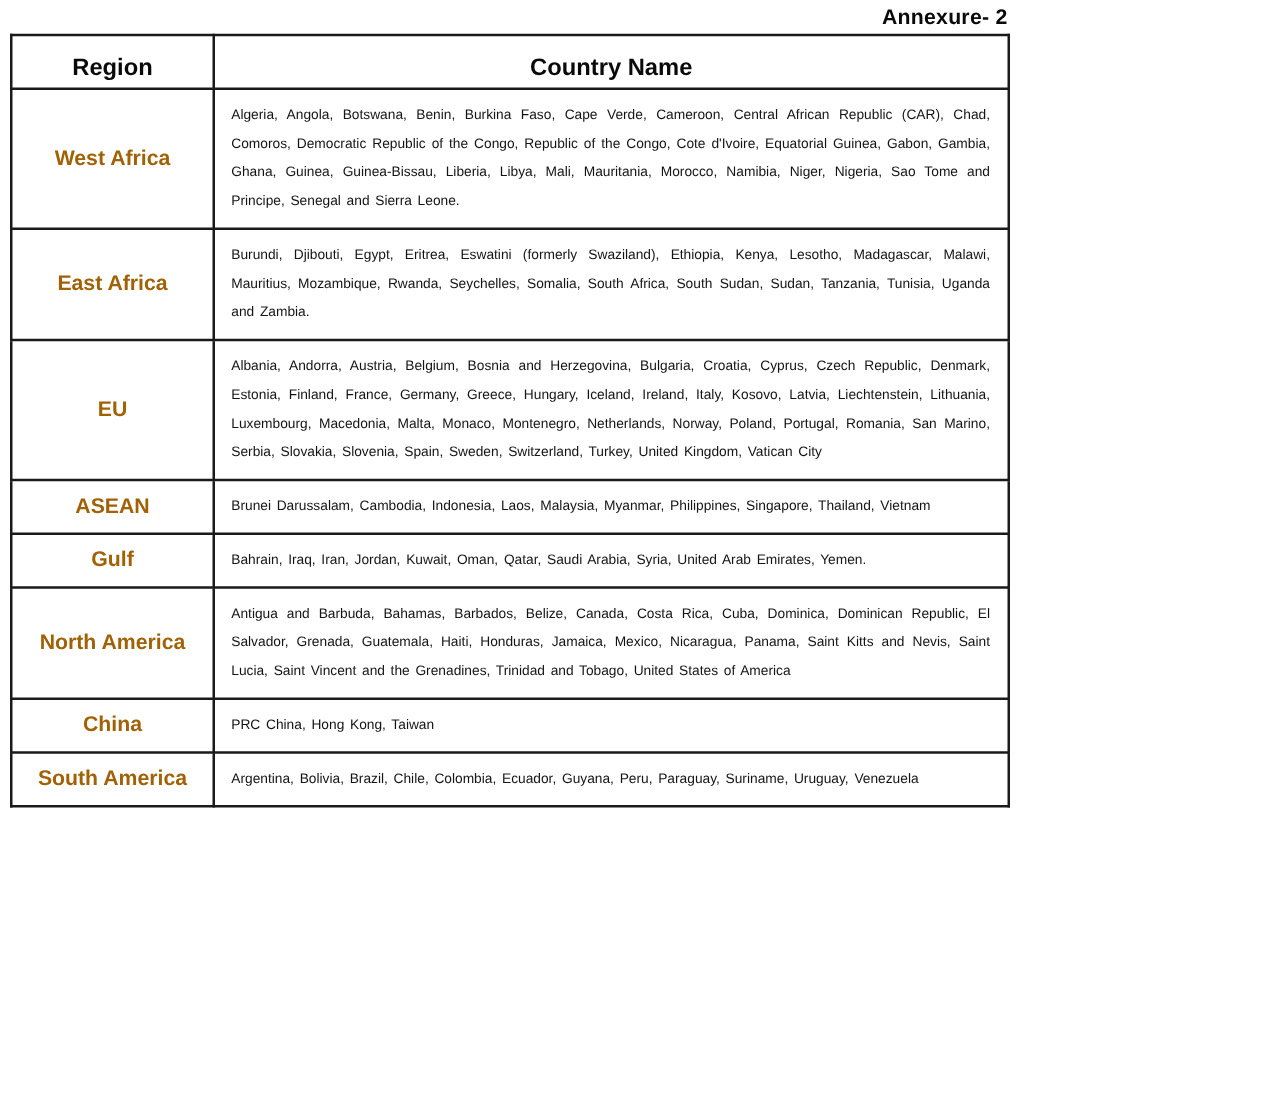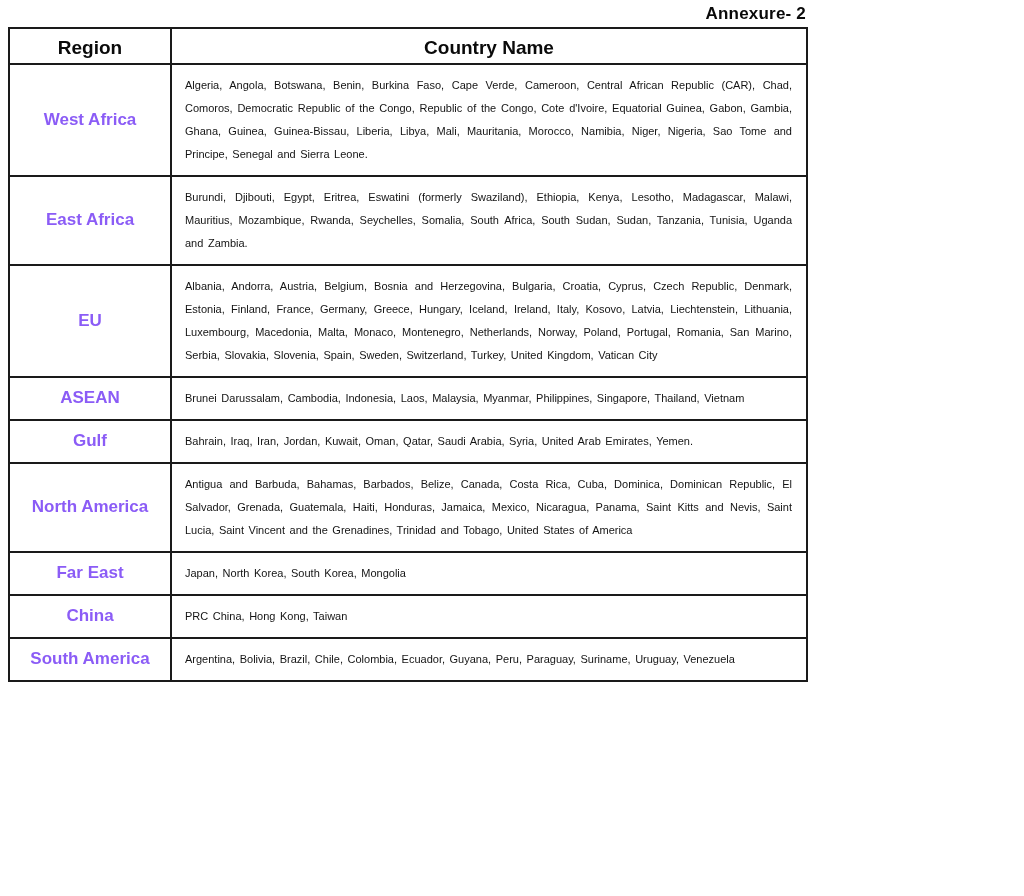--- a/index.html
+++ b/index.html
@@ -28,32 +28,32 @@
     border-collapse: collapse;
     table-layout: fixed;
   }
   table.region-table, table.region-table th, table.region-table td {
     border: 2px solid #1a1a1a;
   }
   table.region-table th {
     font-size: 19px;
     font-weight: bold;
     text-align: center;
-    padding: 8px 4px 4px 4px;
+    padding: 15px 4px 4px 4px;
     color: #0a0a0a;
   }
   col.region-col { width: 162px; }
   td.region-cell {
     font-weight: bold;
     font-size: 17px;
     text-align: center;
     vertical-align: middle;
     padding: 4px 20px;
     line-height: 1.3;
-    color: #8b5cf6;
+    color: #a16207;
   }
   td.countries-cell {
     font-size: 11px;
     line-height: 23px;
     text-align: justify;
     vertical-align: middle;
     padding: 9px 14px 9px 13px;
     word-spacing: 1.5px;
     color: #141414;
   }
@@ -94,24 +94,20 @@
       </tr>
       <tr>
         <td class="region-cell">Gulf</td>
         <td class="countries-cell">Bahrain, Iraq, Iran, Jordan, Kuwait, Oman, Qatar, Saudi Arabia, Syria, United Arab Emirates, Yemen.</td>
       </tr>
       <tr>
         <td class="region-cell">North America</td>
         <td class="countries-cell">Antigua and Barbuda, Bahamas, Barbados, Belize, Canada, Costa Rica, Cuba, Dominica, Dominican Republic, El Salvador, Grenada, Guatemala, Haiti, Honduras, Jamaica, Mexico, Nicaragua, Panama, Saint Kitts and Nevis, Saint Lucia, Saint Vincent and the Grenadines, Trinidad and Tobago, United States of America</td>
       </tr>
       <tr>
-        <td class="region-cell">Far East</td>
-        <td class="countries-cell">Japan, North Korea, South Korea, Mongolia</td>
-      </tr>
-      <tr>
         <td class="region-cell">China</td>
         <td class="countries-cell">PRC China, Hong Kong, Taiwan</td>
       </tr>
       <tr>
         <td class="region-cell">South America</td>
         <td class="countries-cell">Argentina, Bolivia, Brazil, Chile, Colombia, Ecuador, Guyana, Peru, Paraguay, Suriname, Uruguay, Venezuela</td>
       </tr>
     </tbody>
   </table>
 </div>

